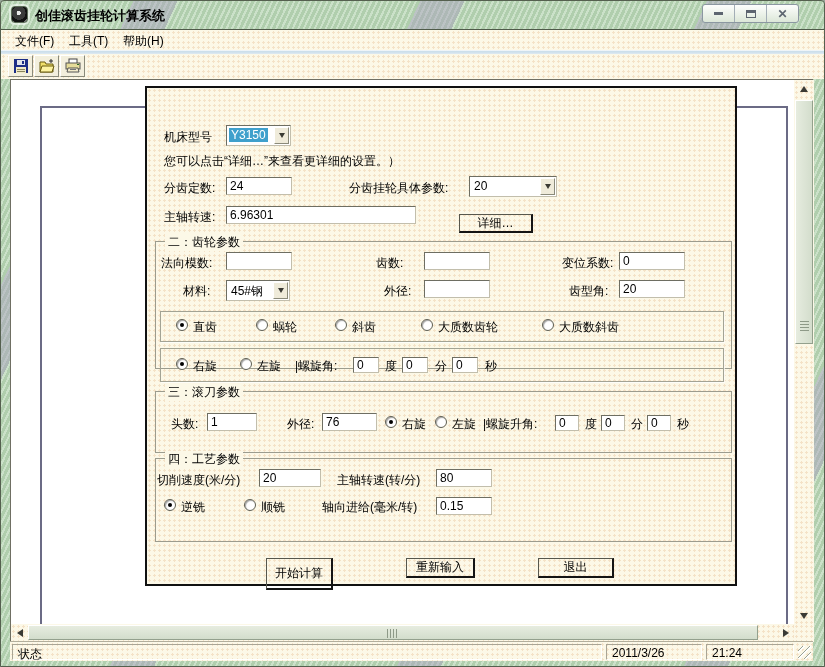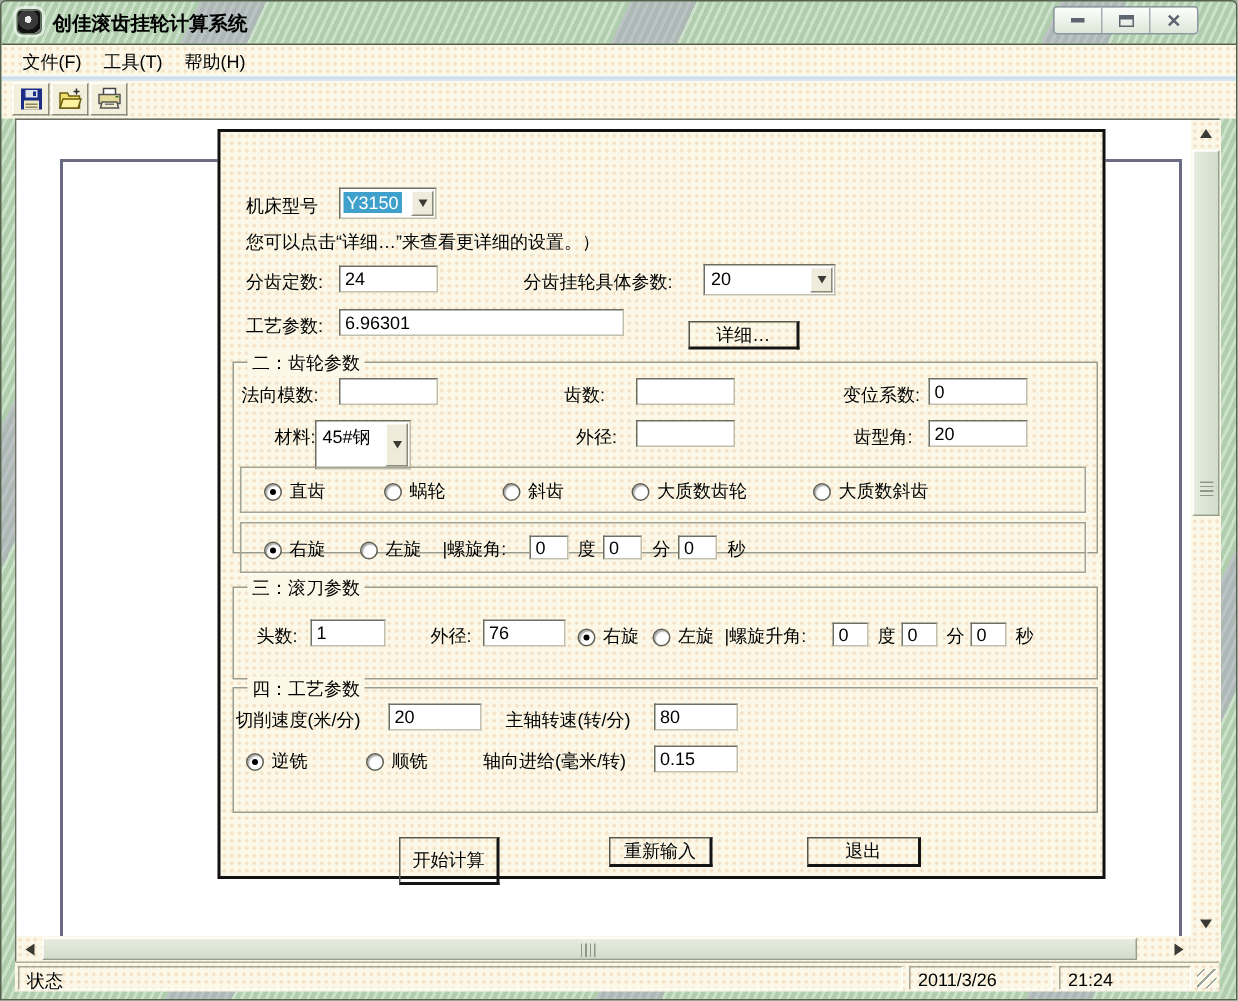--- a/index.html
+++ b/index.html
@@ -76,21 +76,21 @@
     font-family:"Liberation Sans",sans-serif;font-size:12px;padding:1px 3px;color:#000;}
   input.field{outline:none;}
   .combo{position:absolute;background:#fff;border:1px solid;border-color:#6e6e62 #c2beac #c2beac #6e6e62;}
   .combo .val{position:absolute;left:2px;top:2px;font-size:12px;padding:0 2px;white-space:nowrap;}
   .combo .val.selected{background:#3fa0cc;color:#fff;}
   .combo .drop{position:absolute;right:1px;top:1px;bottom:1px;width:15px;
     background:#efebda;border:1px solid;border-color:#ffffff #8a8a7a #8a8a7a #ffffff;
     display:flex;align-items:center;justify-content:center;}
   .combo .drop .tri-down{border-left-width:3.5px;border-right-width:3.5px;border-top-width:5px;}
 
-  .radio-item{position:absolute;display:flex;align-items:center;gap:5px;}
+  .radio-item{position:absolute;display:flex;gap:5px;}
   .radio{width:12px;height:12px;border-radius:50%;background:#fff;border:1px solid #5e5e52;
     box-shadow:inset 1px 1px 1px rgba(0,0,0,.35);position:relative;flex:0 0 auto;}
   .radio.checked::after{content:"";position:absolute;left:3px;top:3px;width:4px;height:4px;border-radius:50%;background:#000;}
   .rlbl{font-size:12px;white-space:nowrap;}
 
   .dbtn{position:absolute;background:transparent;font-family:"Liberation Sans",sans-serif;font-size:12px;
     border:1px solid #57574d;border-right:2px solid #141414;border-bottom:2px solid #141414;
     padding:0;color:#000;}
 
   
@@ -173,35 +173,35 @@
         <span class="lbl" style="left:17px;top:66px">您可以点击“详细…”来查看更详细的设置。）</span>
         <span class="lbl" style="left:17px;top:93px">分齿定数:</span>
         <input class="field" style="left: 79px; top: 89px; width: 66px; height: 18px;" value="24">
         <span class="lbl" style="left:202px;top:93px">分齿挂轮具体参数:</span>
         <div class="combo" style="left:322px;top:88px;width:88px;height:21px">
           <span class="val">20</span>
           <span class="drop">
               <span class="tri tri-down"></span>
             </span>
         </div>
-        <span class="lbl" style="left:17px;top:122px">工艺参数:</span>
+        <span class="lbl" style="left:17px;top:122px">主轴转速:</span>
         <input class="field" style="left: 79px; top: 118px; width: 190px; height: 18px;" value="6.96301">
         <button class="dbtn" style="left:312px;top:126px;width:74px;height:19px">详细…</button>
 
         <div class="groupbox" style="left:8px;top:153px;width:577px;height:128px">
           <span class="legend">二：齿轮参数</span>
         </div>
         <span class="lbl" style="left:14px;top:168px">法向模数:</span>
         <input class="field" style="left: 79px; top: 164px; width: 66px; height: 18px;" value="">
         <span class="lbl" style="left:229px;top:168px">齿数:</span>
         <input class="field" style="left: 277px; top: 164px; width: 66px; height: 18px;" value="">
         <span class="lbl" style="left:415px;top:168px">变位系数:</span>
         <input class="field" style="left: 472px; top: 164px; width: 66px; height: 18px;" value="0">
         <span class="lbl" style="left:36px;top:196px">材料:</span>
-        <div class="combo" style="left:63px;top:192px;width:64px;height:33px">
+        <div class="combo" style="left:79px;top:192px;width:64px;height:21px">
           <span class="val">45#钢</span>
           <span class="drop">
               <span class="tri tri-down"></span>
             </span>
         </div>
         <span class="lbl" style="left:237px;top:196px">外径:</span>
         <input class="field" style="left: 277px; top: 192px; width: 66px; height: 18px;" value="">
         <span class="lbl" style="left:422px;top:196px">齿型角:</span>
         <input class="field" style="left: 472px; top: 192px; width: 66px; height: 18px;" value="20">
 

